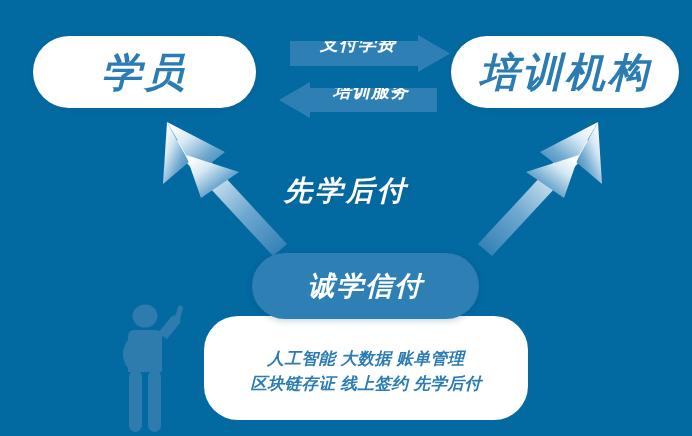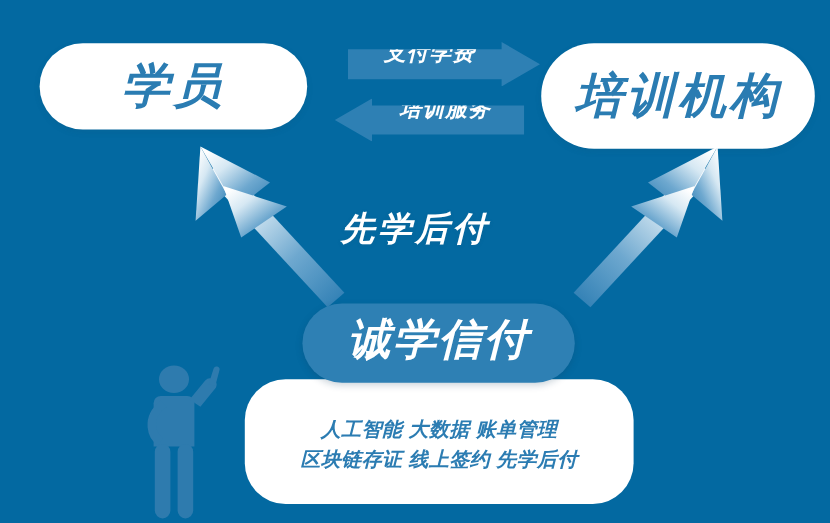--- a/index.html
+++ b/index.html
@@ -30,42 +30,41 @@
     color: #2a7cb2;
     font-style: italic;
     font-weight: 700;
     font-size: 40px;
     letter-spacing: 3px;
     line-height: 1;
     white-space: nowrap;
   }
 
   #pill-student { left: 33px;  top: 36px; width: 223px; height: 72px; }
-  #pill-org     { left: 451px; top: 36px; width: 228px; height: 88px; }
+  #pill-org     { left: 451px; top: 36px; width: 228px; height: 72px; }
 
   
   #pill-center {
     position: absolute;
     left: 252px;
     top: 253px;
     width: 227px;
     height: 66px;
     background: #2e80b4;
     border-radius: 999px;
     display: flex;
     align-items: center;
     justify-content: center;
     z-index: 6;
     box-shadow: 0 2px 6px rgba(20,60,90,0.22);
   }
   #pill-center .pill-label {
     color: #ffffff;
-    font-size: 36px;
+    font-size: 27px;
     letter-spacing: 2px;
-    font-family: Liberation Mono, monospace;
   }
 
   
   #feature-panel {
     position: absolute;
     left: 204px;
     top: 316px;
     width: 324px;
     height: 104px;
     background: #ffffff;

